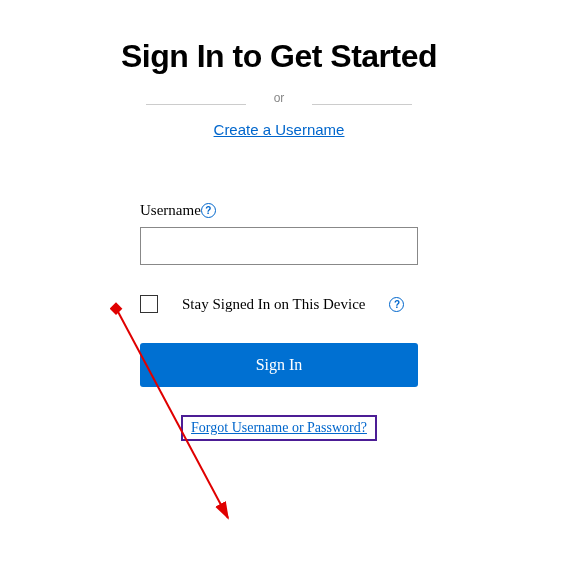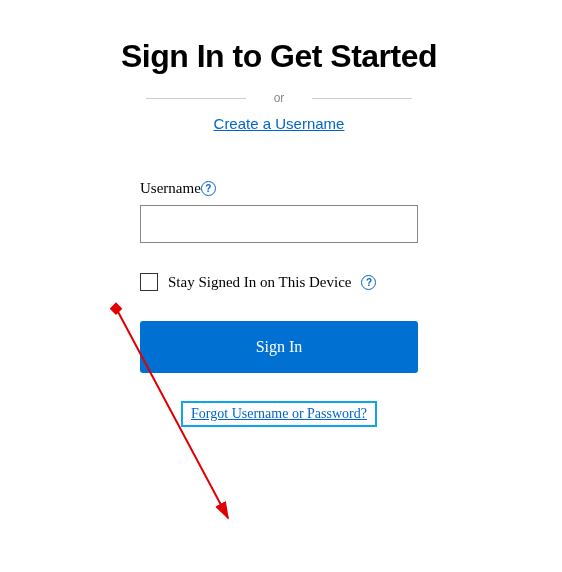--- a/index.html
+++ b/index.html
@@ -23,40 +23,40 @@
     .title {
       font-family: 'Segoe UI', Arial, sans-serif;
       font-weight: 900;
       font-size: 32px;
       color: #000;
       margin-bottom: 16px;
       letter-spacing: -0.5px;
     }
     .divider-row {
       display: flex;
-      align-items: center;
+      align-items: flex-end;
       gap: 28px;
-      margin-bottom: 10px;
+      margin-bottom: 16px;
       font-family: 'Segoe UI', Arial, sans-serif;
     }
     .divider-line {
       width: 100px;
       height: 1px;
       background: #ccc;
     }
     .or-text {
       font-size: 12px;
       color: #888;
     }
     .create-link {
       color: #0066cc;
       text-decoration: underline;
       font-family: 'Segoe UI', Arial, sans-serif;
       font-size: 15px;
-      margin-bottom: 48px;
+      margin-bottom: 64px;
       cursor: pointer;
     }
     .form-group {
       width: 278px;
       margin-bottom: 30px;
       text-align: left;
     }
     .label-row {
       display: flex;
       align-items: center;
@@ -95,53 +95,53 @@
       position: absolute;
       right: 10px;
       top: 50%;
       transform: translateY(-50%);
       cursor: pointer;
     }
     .checkbox-row {
       width: 278px;
       display: flex;
       align-items: center;
-      gap: 10px;
+      gap: 24px;
       margin-bottom: 30px;
       text-align: left;
     }
     .checkbox {
       width: 18px;
       height: 18px;
       border: 1.5px solid #333;
       cursor: pointer;
       flex-shrink: 0;
     }
     .checkbox-label {
       font-size: 15px;
       color: #000;
     }
     .signin-btn {
       width: 278px;
-      height: 52px;
+      height: 44px;
       background: #0070d2;
       color: #fff;
       border: none;
       font-size: 16px;
       font-family: Georgia, serif;
       cursor: pointer;
       border-radius: 3px;
       margin-bottom: 28px;
     }
     .forgot-link {
       color: #0066cc;
       text-decoration: underline;
       font-size: 14px;
       cursor: pointer;
-      border: 2px solid #0ea5e9;
+      border: 2px solid #4c1d95;
       padding: 3px 8px;
     }
     .arrow-annotation {
       position: absolute;
       left: 110px;
       top: 302px;
       pointer-events: none;
     }
   </style>
 </head>

